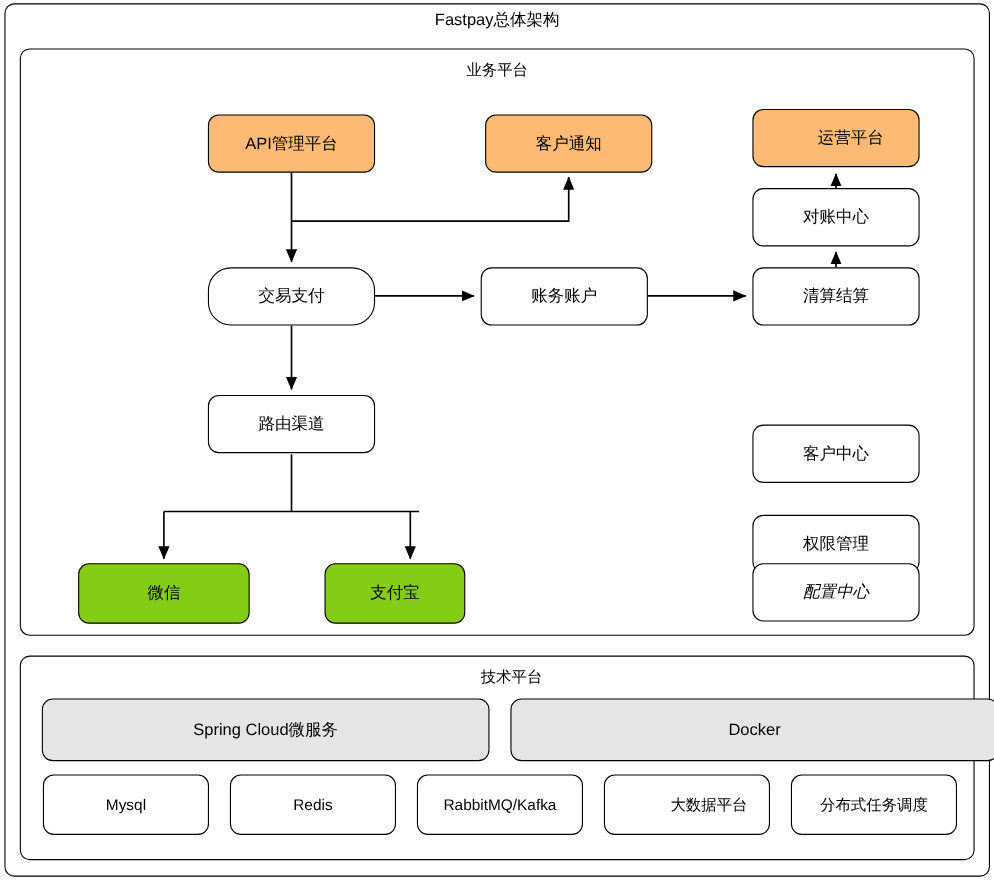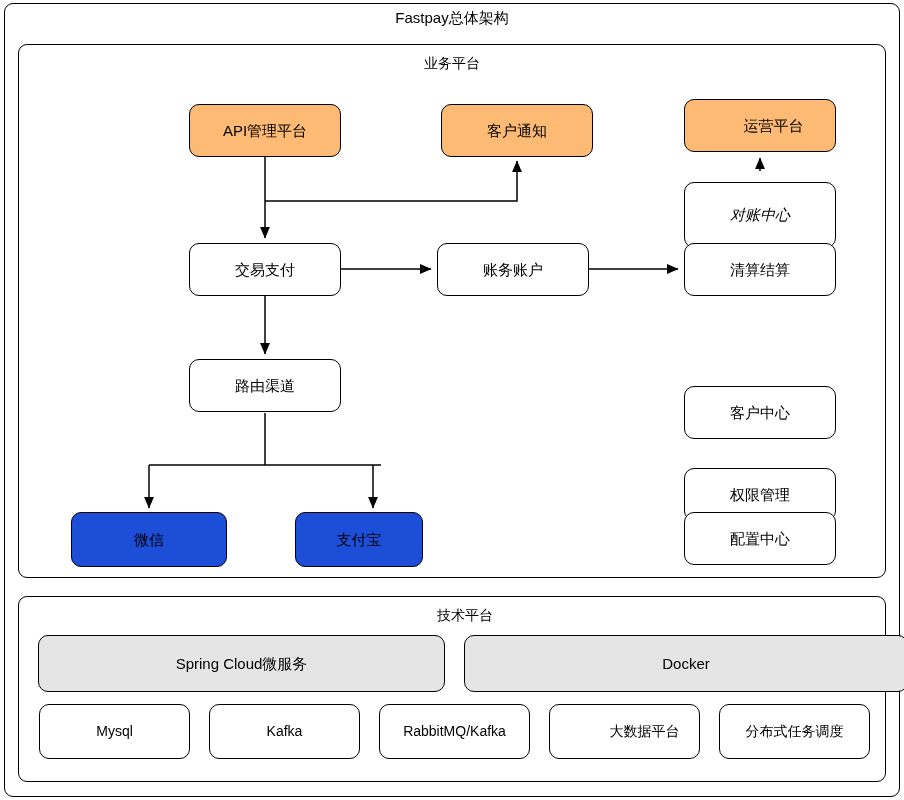--- a/index.html
+++ b/index.html
@@ -41,21 +41,21 @@
     display: flex;
     align-items: center;
     justify-content: center;
     color: #000000;
     font-size: 15px;
     line-height: 1.2;
     text-align: center;
     white-space: nowrap;
   }
   .node.cyan  { background: #fdba74; }
-  .node.gray  { background: #1d4ed8; text-align: right; }
+  .node.gray  { background: #84cc16; text-align: right; }
   .node.green { background: #e5e5e5; }
   .node.small { font-size: 14px; }
   #edges {
     position: absolute;
     left: 0;
     top: 0;
     width: 904px;
     height: 800px;
     pointer-events: none;
   }
@@ -112,47 +112,47 @@
       <path d="M373,465 L373,508" marker-end="url(#arrow)"></path>
     </g>
   </svg>
 
   <div class="node cyan" style="left:189px; top:104px; width:152px; height:53px;">API管理平台</div>
 
   <div class="node cyan" style="left:441px; top:104px; width:152px; height:53px;">客户通知</div>
 
   <div class="node cyan" style="left:684px; top:99px; width:152px; height:53px;padding-left:27px;">运营平台</div>
 
-  <div class="node" style="left:684px; top:182px; width:152px; height:66px;font-style:italic;">对账中心</div>
+  <div class="node" style="left:684px; top:171px; width:152px; height:53px;">对账中心</div>
 
-  <div class="node" style="left:189px; top:243px; width:152px; height:53px;">交易支付</div>
+  <div class="node" style="left:189px; top:243px; width:152px; height:53px;border-radius:21px;">交易支付</div>
 
   <div class="node" style="left:437px; top:243px; width:152px; height:53px;">账务账户</div>
 
   <div class="node" style="left:684px; top:243px; width:152px; height:53px;">清算结算</div>
 
   <div class="node" style="left:189px; top:359px; width:152px; height:53px;">路由渠道</div>
 
   <div class="node" style="left:684px; top:386px; width:152px; height:53px;">客户中心</div>
 
   <div class="node" style="left:684px; top:468px; width:152px; height:53px;">权限管理</div>
 
-  <div class="node" style="left:684px; top:512px; width:152px; height:53px;">配置中心</div>
+  <div class="node" style="left:684px; top:512px; width:152px; height:53px;font-style:italic;">配置中心</div>
 
   <div class="node gray" style="left:71px; top:512px; width:156px; height:55px;">微信</div>
 
   <div class="node gray" style="left:295px; top:512px; width:128px; height:55px;">支付宝</div>
 
   <div class="node green" style="left:38px; top:635px; width:407px; height:57px;">Spring Cloud微服务</div>
 
   <div class="node green" style="left:464px; top:635px; width:444px; height:57px;">Docker</div>
 
   <div class="node small" style="left:39px; top:704px; width:151px; height:55px;">Mysql</div>
 
-  <div class="node small" style="left:209px; top:704px; width:151px; height:55px;">Kafka</div>
+  <div class="node small" style="left:209px; top:704px; width:151px; height:55px;">Redis</div>
 
   <div class="node small" style="left:379px; top:704px; width:151px; height:55px;">RabbitMQ/Kafka</div>
 
   <div class="node small" style="left:549px; top:704px; width:151px; height:55px;padding-left:40px;">大数据平台</div>
 
   <div class="node small" style="left:719px; top:704px; width:151px; height:55px;">分布式任务调度</div>
 
 </div>
 
 </body></html>

